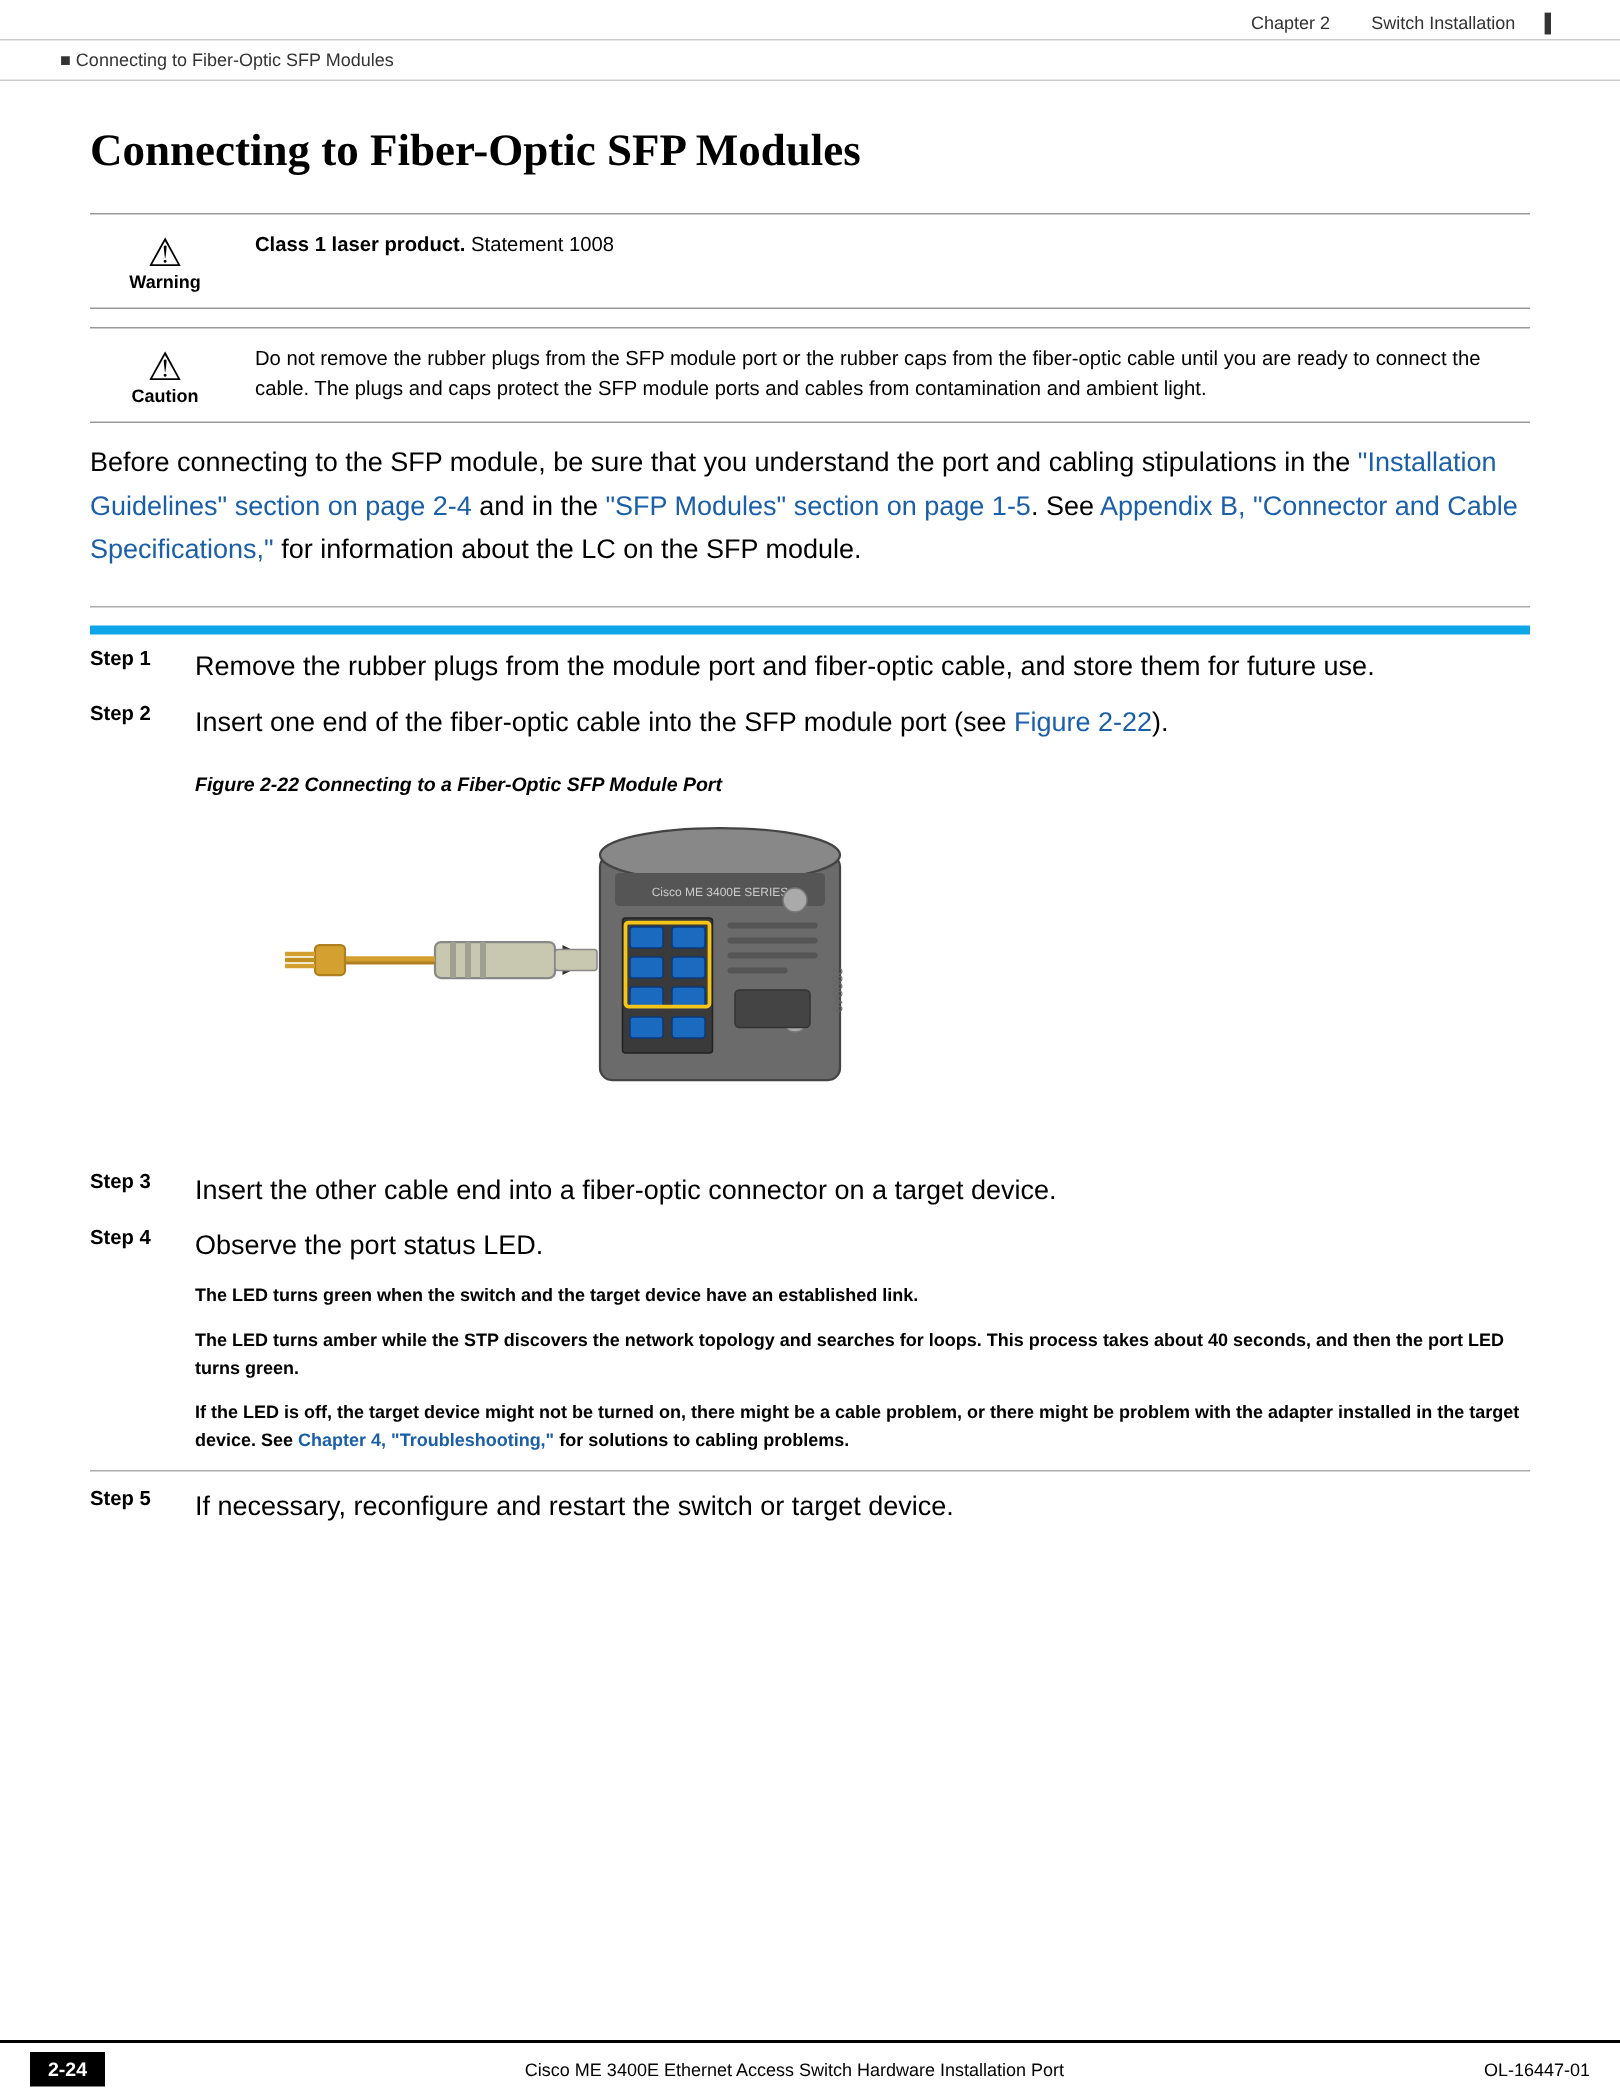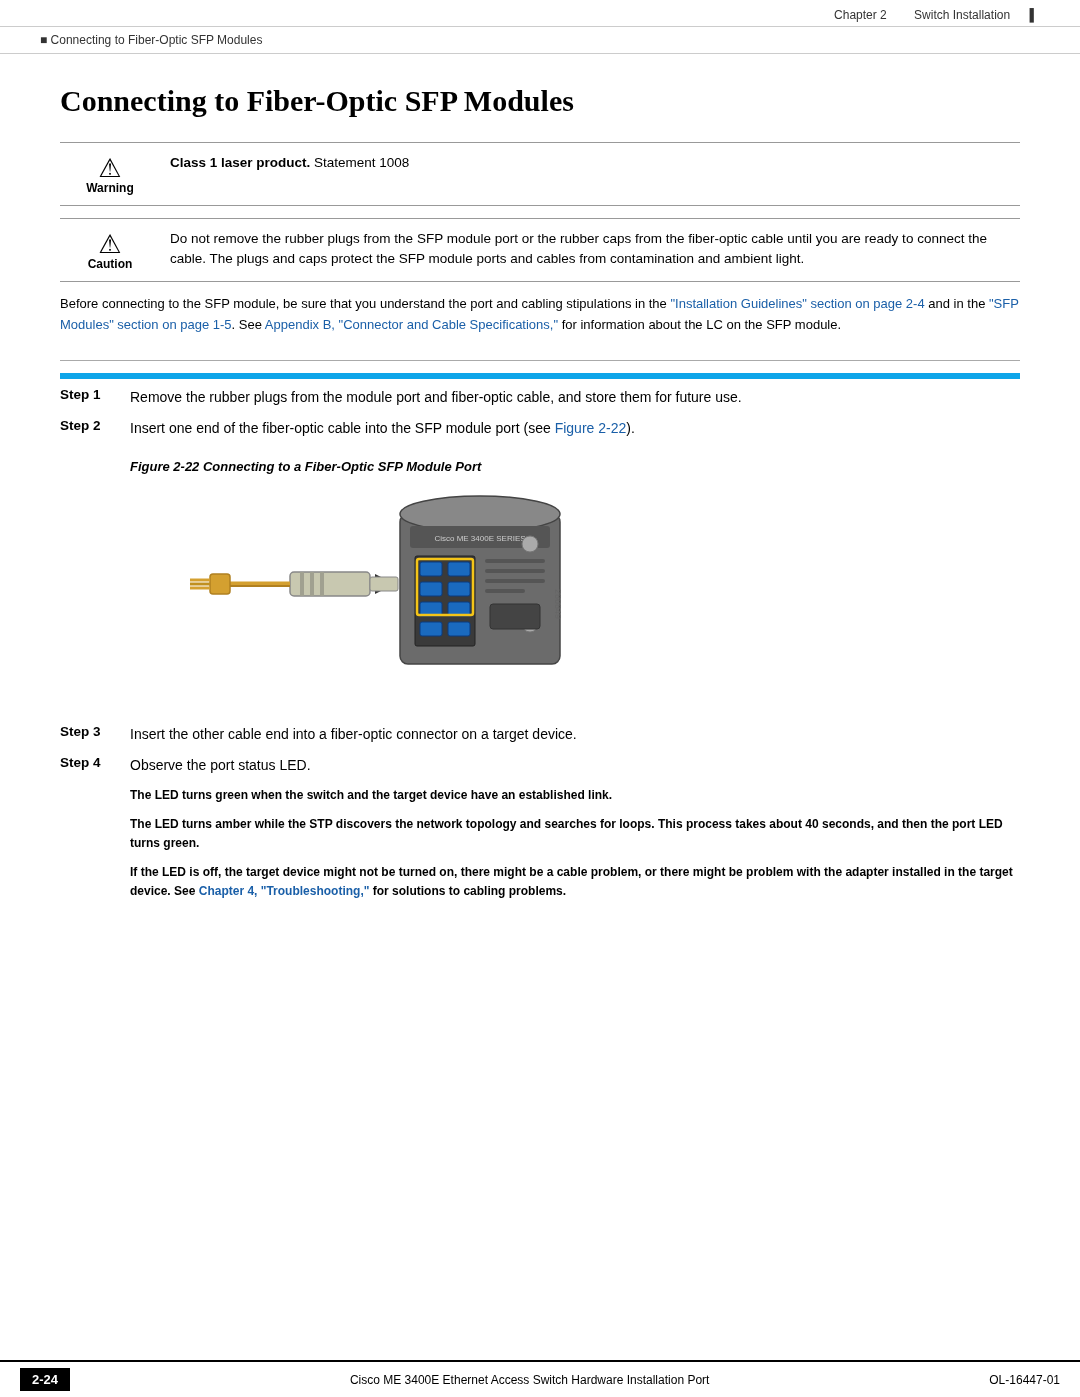--- a/index.html
+++ b/index.html
@@ -83,21 +83,21 @@
       line-height: 1.5;
       padding-left: 10px;
     }
 
     .notice-text strong {
       font-weight: bold;
     }
 
     
     .para {
-      font-size: 13px;
+      font-size: 18px;
       line-height: 1.6;
       margin-bottom: 12px;
       color: #000;
     }
 
     .para a, .link {
       color: #1a5fa8;
       text-decoration: none;
     }
 
@@ -116,21 +116,21 @@
 
     .step-label {
       width: 70px;
       min-width: 70px;
       font-weight: bold;
       font-size: 13.5px;
     }
 
     .step-text {
       flex: 1;
-      font-size: 14px;
+      font-size: 18px;
       line-height: 1.5;
     }
 
     .step-text a, .step-text .link {
       color: #1a5fa8;
       text-decoration: none;
     }
 
     
     .figure-container {
@@ -345,20 +345,24 @@
       <div class="step-label">Step 4</div>
       <div class="step-text">Observe the port status LED.</div>
     </div>
 
     <p class="step-extra-para">The LED turns green when the switch and the target device have an established link.</p>
     <p class="step-extra-para">The LED turns amber while the STP discovers the network topology and searches for loops. This process takes about 40 seconds, and then the port LED turns green.</p>
     <p class="step-extra-para">
       <span>If the LED is off, the target device might not be turned on, there might be a cable problem, or there might be problem with the adapter installed in the target device. See </span><a class="link" href="#">Chapter 4, "Troubleshooting,"</a><span> for solutions to cabling problems.</span>
     </p>
 
+    <div class="step-row" style="border-top: 1px solid #aaa; padding-top: 10px;">
+      <div class="step-label">Step 5</div>
+      <div class="step-text">If necessary, reconfigure and restart the switch or target device.</div>
+    </div>
 
   </div>
 </div>
 
 <div class="page-footer">
   <div class="footer-page-num">2-24</div>
   <div class="footer-guide-title">Cisco ME 3400E Ethernet Access Switch Hardware Installation Port</div>
   <div class="footer-doc-num">OL-16447-01</div>
 </div>
 

